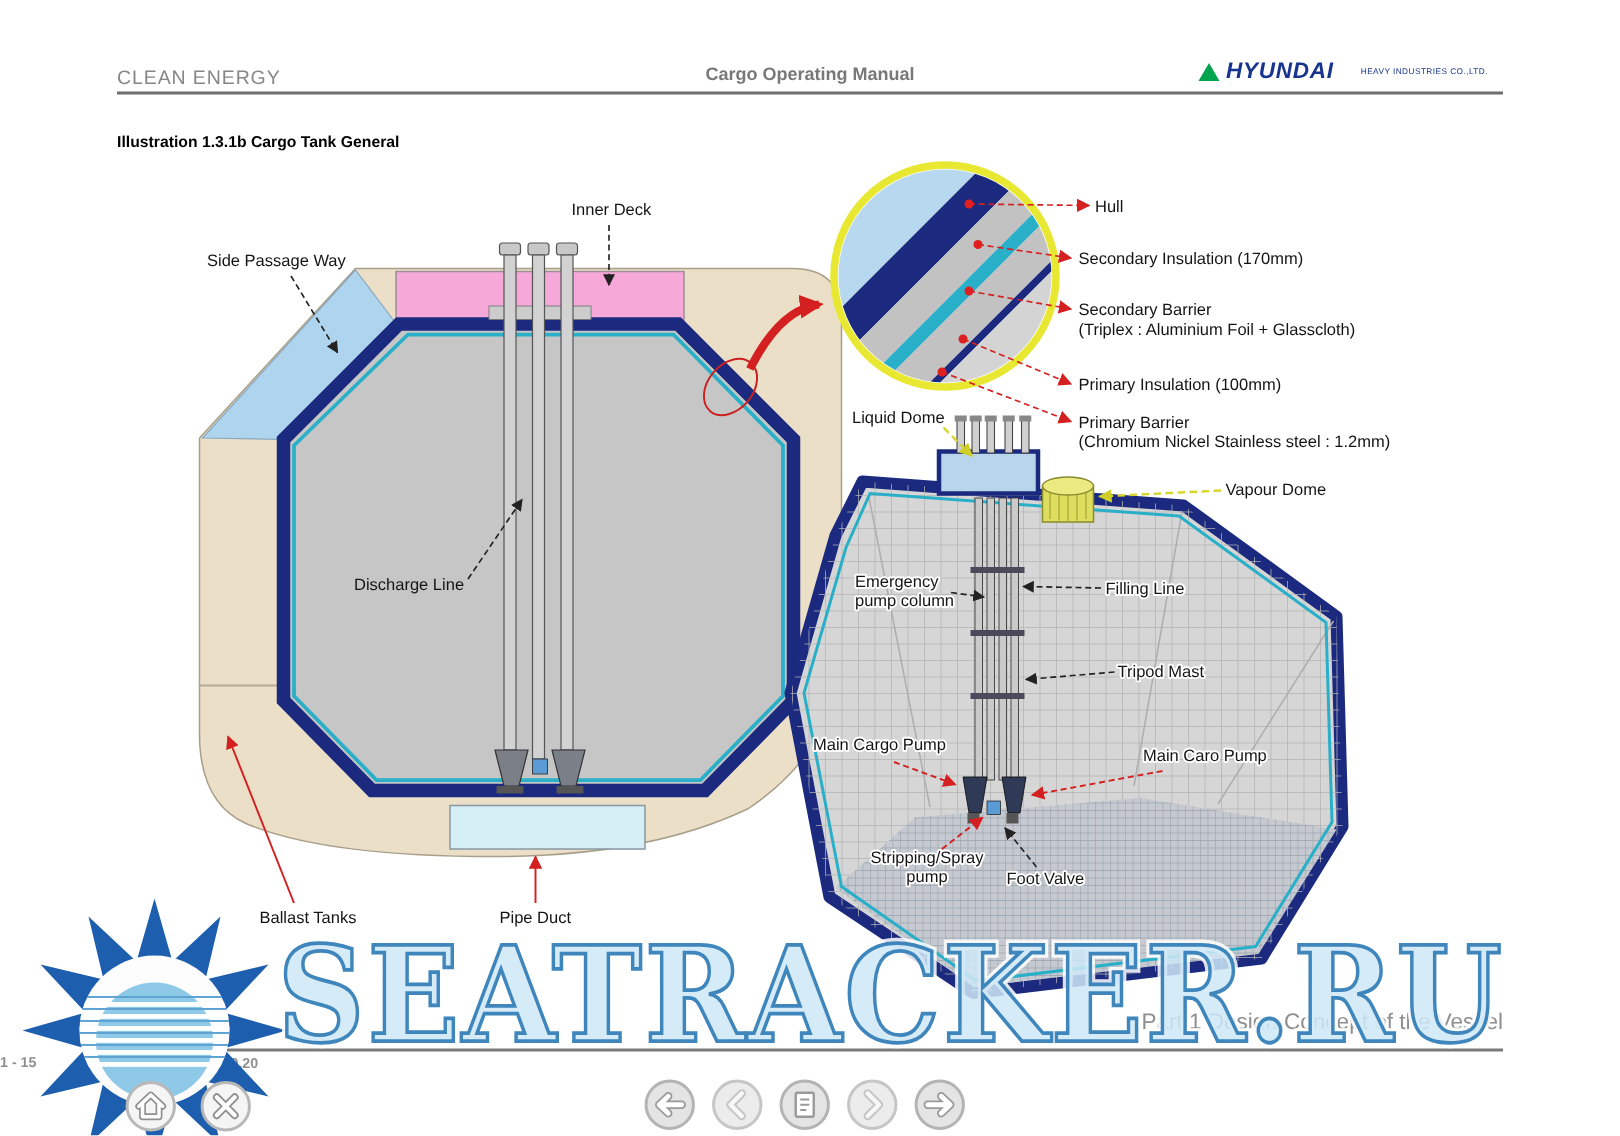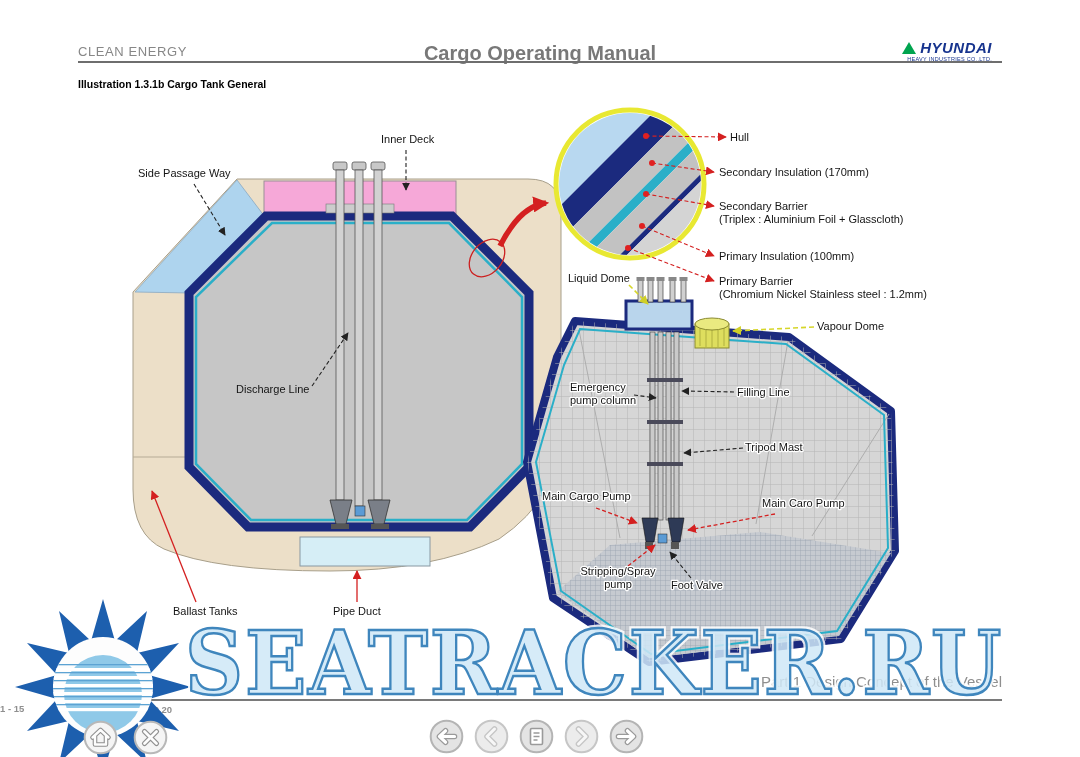--- a/index.html
+++ b/index.html
@@ -1,29 +1,29 @@
 <!DOCTYPE html>
 <html><head>
 <meta charset="utf-8">
 <style>
   *{margin:0;padding:0;box-sizing:border-box}
   html,body{width:1080px;height:757px;background:#fff;overflow:hidden}
   body{font-family:"Liberation Sans",sans-serif;position:relative}
   .abs{position:absolute}
   
   .h-left{left:78px;top:44px;font-size:13px;font-weight:normal;color:#878787;letter-spacing:.6px}
-  .h-center{left:0;right:0;top:42px;text-align:center;font-size:20px;font-weight:bold;color:#787878}
+  .h-center{left:0;right:0;top:42px;text-align:center;font-size:12px;font-weight:bold;color:#787878}
   .header-rule{left:78px;top:61px;width:924px;height:2px;background:#6e6e6e}
-  .logo{right:88px;top:39px;display:flex;flex-direction:column;align-items:flex-end}
+  .logo{right:88px;top:39px;display:flex;flex-direction:row;align-items:center}
   .logo-row{display:flex;align-items:center}
   .logo-tri{width:0;height:0;border-left:7px solid transparent;border-right:7px solid transparent;border-bottom:12px solid #00a44f;margin-right:4px}
   .logo-text{font-size:15px;font-weight:bold;font-style:italic;color:#17348e;letter-spacing:.5px}
   .logo-sub{font-size:5.5px;color:#17348e;margin-left:18px;letter-spacing:.3px}
   
-  .ill-title{left:78px;top:78px;font-size:10.5px;font-weight:bold;color:#000}
+  .ill-title{left:78px;top:89px;font-size:10.5px;font-weight:bold;color:#000}
   
   .diagram{position:absolute;inset:0;z-index:10}
   .footer-layer{z-index:20}
   .wm{position:absolute;inset:0;z-index:30;pointer-events:none}
   
   .footer-rule{left:78px;top:699px;width:924px;height:2px;background:#7a7a7a}
   .f-left{left:78px;top:703px;font-size:9.5px;font-weight:bold;color:#8f8f8f}
   .f-left sup{font-size:7px}
   .f-center{left:0;right:0;top:703px;text-align:left;font-size:9.5px;font-weight:bold;color:#8f8f8f}
   .f-right{right:78px;top:673px;font-size:15px;font-weight:normal;color:#8f8f8f}

